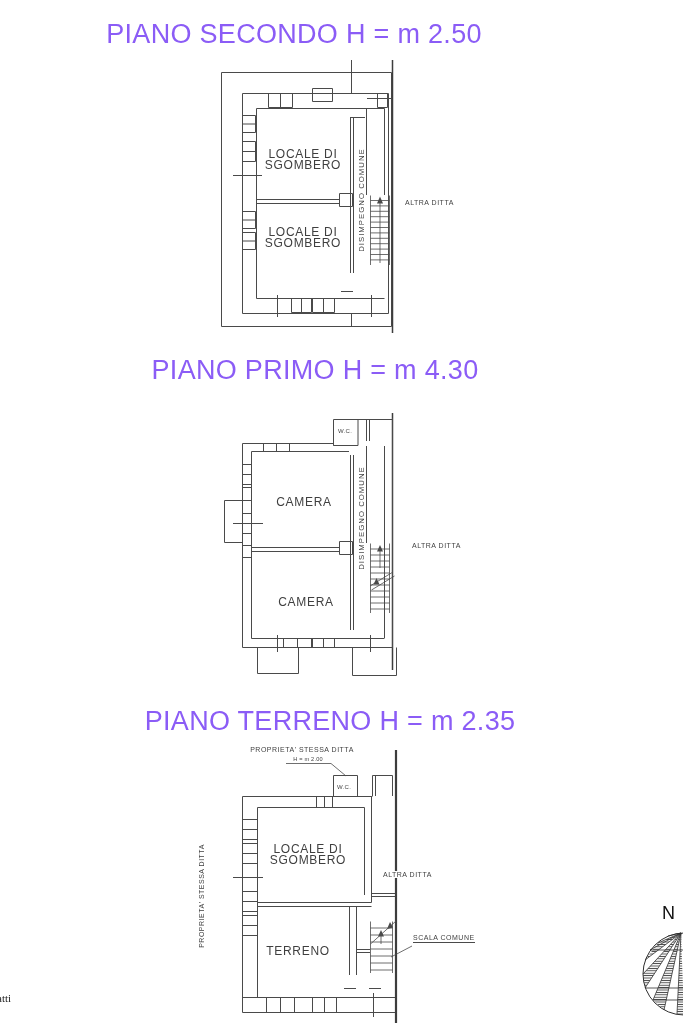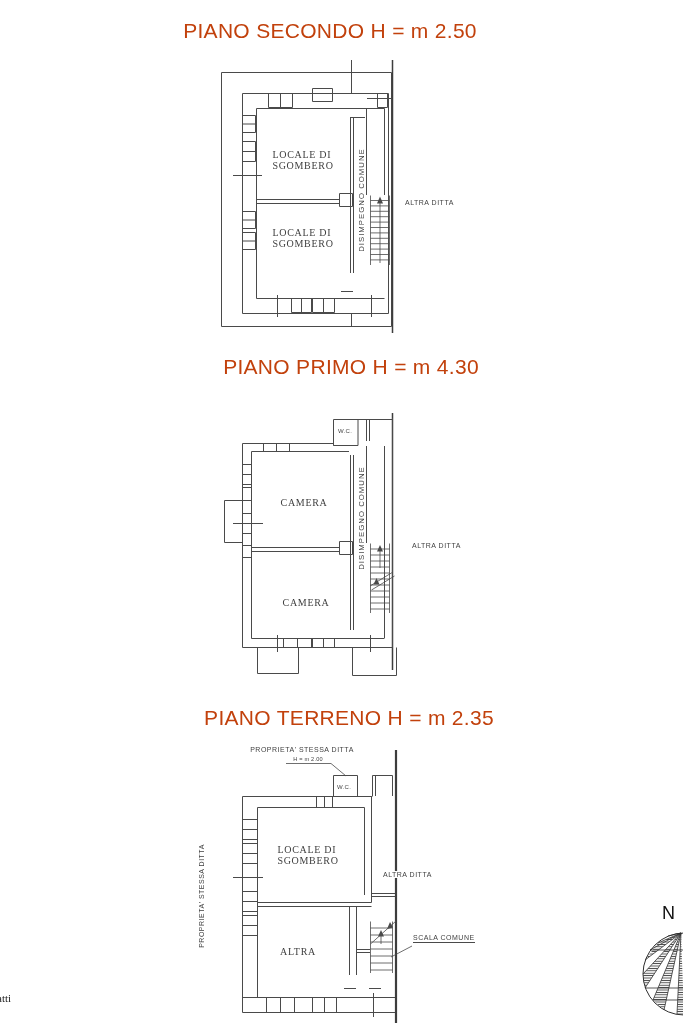--- a/index.html
+++ b/index.html
@@ -1,23 +1,23 @@
 <!DOCTYPE html>
 <html><head>
 <meta charset="utf-8">
 <style>
   html,body{margin:0;padding:0;background:#ffffff;}
   body{position:relative;width:683px;height:1023px;overflow:hidden;
        font-family:"Liberation Sans", sans-serif;color:#3f3f3f;}
   #linework{position:absolute;left:0;top:0;width:683px;height:1023px;}
   .lbl{position:absolute;white-space:nowrap;color:#3f3f3f;}
   .title{position:absolute;transform:translateX(-50%);white-space:nowrap;
-         font-size:21px;letter-spacing:0.3px;color:#c2410c;margin-left:36px;}
-  .room{transform:translate(-50%,-50%);
-        font-size:10px;line-height:11px;letter-spacing:0.7px;font-family:Liberation Serif, serif;}
+         font-size:27px;letter-spacing:0.3px;color:#8b5cf6;}
+  .room{transform:translate(-50%,-50%);text-align:center;
+        font-size:12px;line-height:11px;letter-spacing:0.7px;}
   .vert{transform:translate(-50%,-50%) rotate(-90deg);
         font-size:7.8px;letter-spacing:1px;}
   .small7{font-size:7px;letter-spacing:0.5px;}
   .small6{transform:translate(-50%,-50%);font-size:6px;letter-spacing:0.3px;}
   .tiny{transform:translate(-50%,-50%);font-size:5.6px;letter-spacing:0.2px;}
   .underl{border-bottom:1px solid #4a4a4a;padding-bottom:1px;}
   .serifnote{font-family:"Liberation Serif", serif;font-size:11px;color:#222;}
   .north{font-size:18px;color:#111;}
 </style>
 </head>
@@ -148,29 +148,29 @@
 <div class="lbl small6" style="left:345px;top:431px">W.C.</div>
 <div class="lbl room" style="left:304px;top:502px">
   <div>CAMERA</div>
 </div>
 <div class="lbl room" style="left:306px;top:602px">
   <div>CAMERA</div>
 </div>
 <div class="lbl vert" style="left:361px;top:518px">DISIMPEGNO COMUNE</div>
 <div class="lbl small7" style="left:412px;top:542px">ALTRA DITTA</div>
 
-<div class="title" style="left:313px;top:706px">PIANO TERRENO H = m 2.35</div>
+<div class="title" style="left:330px;top:706px">PIANO TERRENO H = m 2.35</div>
 <div class="lbl small7" style="left:302px;top:746px;transform:translateX(-50%)">PROPRIETA' STESSA DITTA</div>
 <div class="lbl tiny" style="left:308px;top:759px">H = m 2.00</div>
 <div class="lbl small6" style="left:344px;top:787px">W.C.</div>
 <div class="lbl room" style="left:308px;top:855px">
   <div>LOCALE DI</div>
   <div>SGOMBERO</div>
 </div>
 <div class="lbl small7" style="left:383px;top:871px;background:#fff">ALTRA DITTA</div>
 <div class="lbl room" style="left:298px;top:951px">
-  <div>ALTRA</div>
+  <div>TERRENO</div>
 </div>
 <div class="lbl small7 underl" style="left:413px;top:934px">SCALA COMUNE</div>
 <div class="lbl small7" style="left:201px;top:896px;transform:translate(-50%,-50%) rotate(-90deg)">PROPRIETA' STESSA DITTA</div>
 
 <div class="lbl north" style="left:662px;top:903px">N</div>
 <div class="lbl serifnote" style="left:-3px;top:992px">atti</div>
 
 </body></html>

